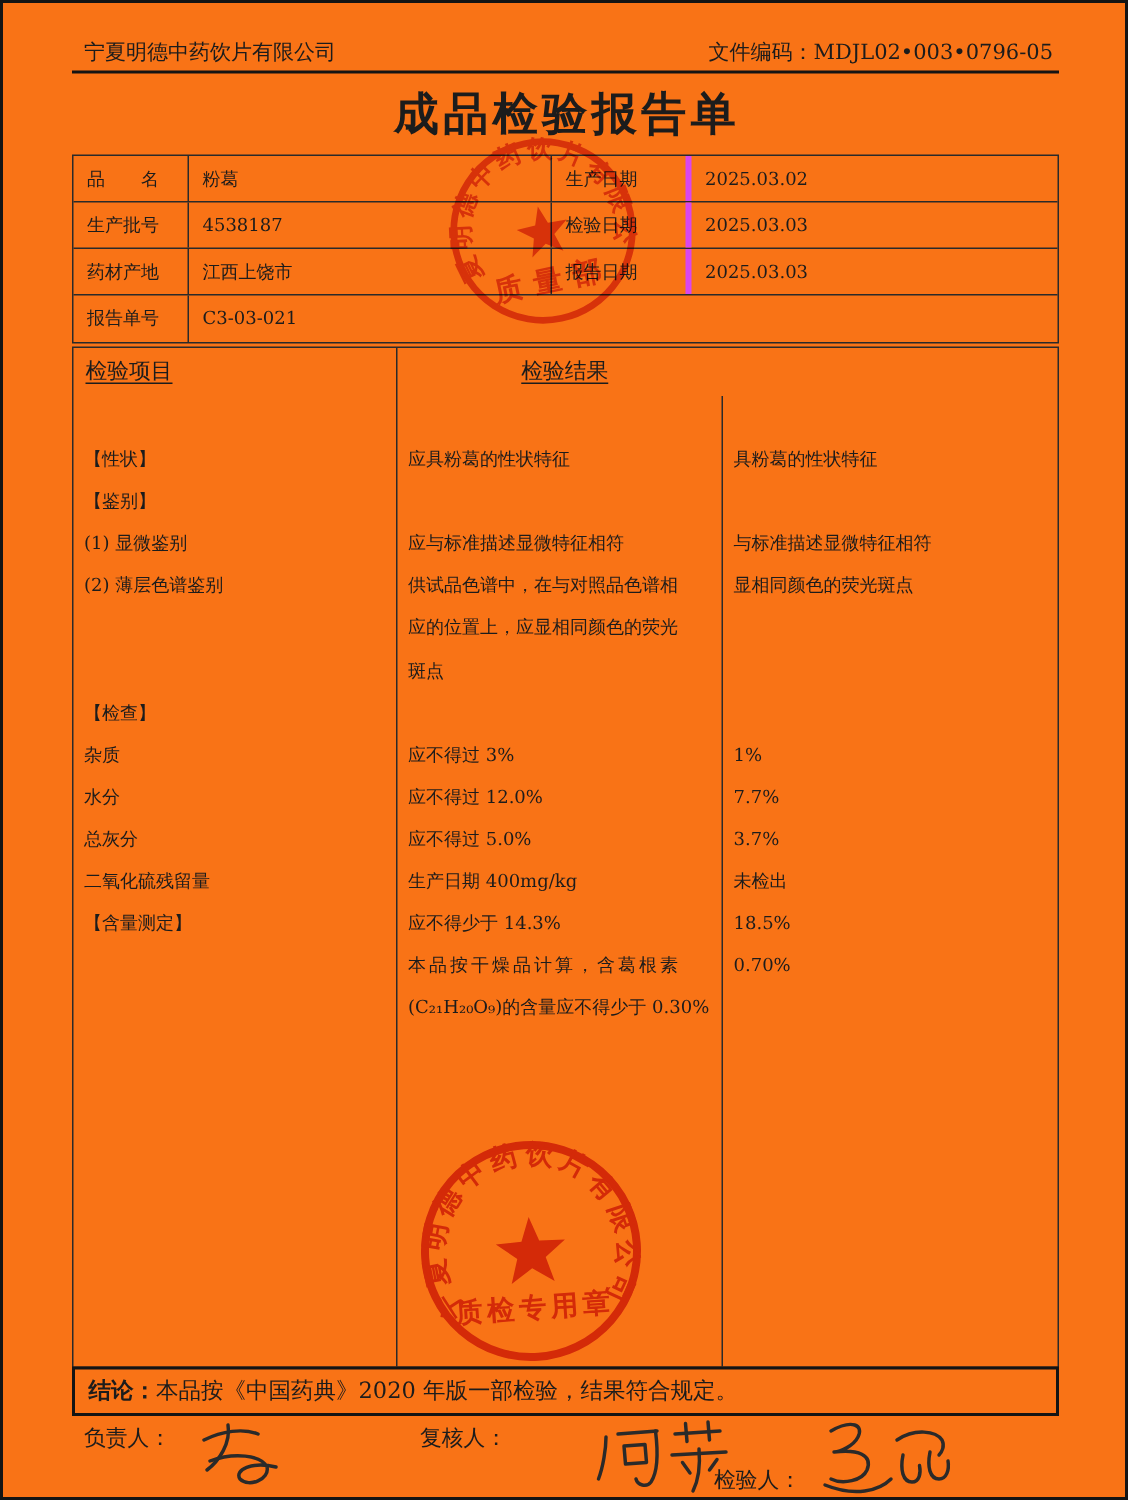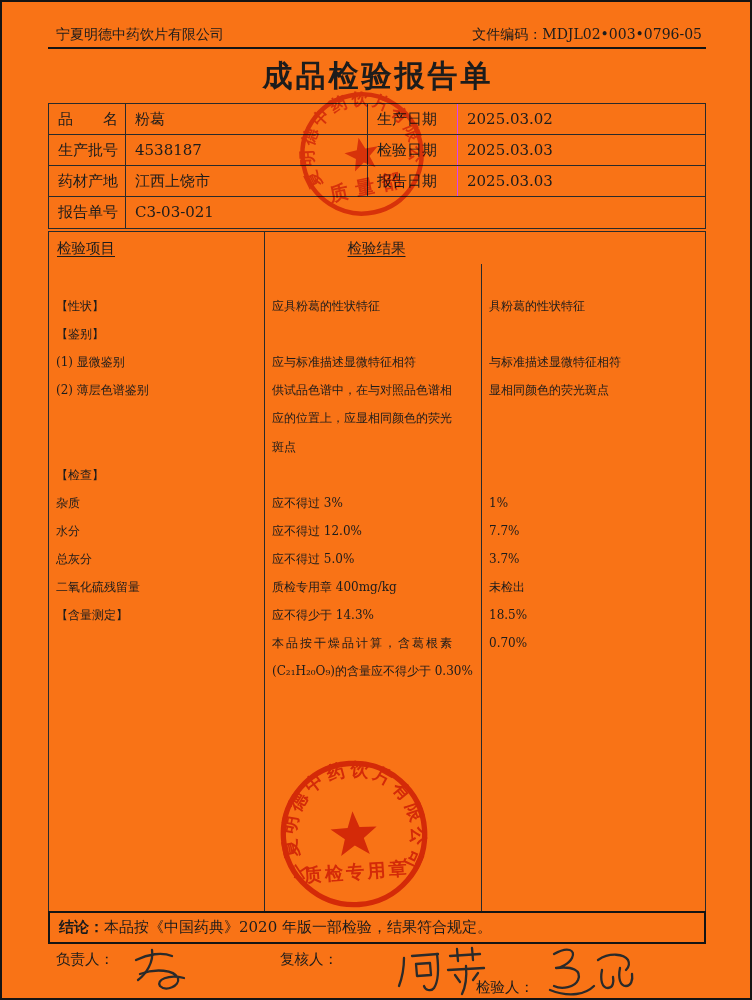--- a/index.html
+++ b/index.html
@@ -7,27 +7,27 @@
     position:relative;width:752px;height:1000px;background:#f97316;
     border:2px solid #141414;box-sizing:border-box;overflow:hidden;
     font-family:"DejaVu Serif","Liberation Serif",serif;color:#1c1c1c;
   }
   
   .hdr{position:absolute;top:24px;left:54px;width:646px;display:flex;justify-content:space-between;font-size:14px;}
   .hdr-rule{position:absolute;top:45px;left:46px;width:658px;height:2px;background:#141414;}
   .title{position:absolute;top:54px;left:0;width:752px;text-align:center;font-size:30px;font-weight:bold;letter-spacing:3px;}
   
   .info{position:absolute;top:101px;left:46px;width:658px;border:1px solid #2a2a2a;box-sizing:border-box;}
-  .irow{display:flex;height:31px;line-height:30px;font-size:15px;border-bottom:1px solid #2a2a2a;box-sizing:border-box;}
+  .irow{display:flex;height:31px;line-height:30px;font-size:12px;border-bottom:1px solid #2a2a2a;box-sizing:border-box;}
   .irow:last-child{border-bottom:none;}
   .ic{box-sizing:border-box;padding-left:9px;white-space:nowrap;overflow:hidden;}
   .ic.l1{width:76px;}
   .ic.v1{width:242px;border-left:1px solid #2a2a2a;}
   .ic.l2{width:90px;border-left:1px solid #2a2a2a;}
-  .ic.v2{flex:1;border-left:1px solid #d946ef;}
+  .ic.v2{flex:1;border-left:4px solid #d946ef;}
   .ic.vwide{flex:1;border-left:1px solid #2a2a2a;}
   
   .insp{position:absolute;top:229px;left:46px;width:658px;height:681px;border:1px solid #2a2a2a;box-sizing:border-box;}
   .ihead{display:flex;height:32px;}
   .hc{box-sizing:border-box;line-height:32px;font-size:14.5px;}
   .hc span{text-decoration:underline;text-underline-offset:3px;}
   .hc.c1{width:215px;text-align:left;padding-left:8px;}
   .hc.c2{width:217px;text-align:center;border-left:1px solid #2a2a2a;}
   .hc.c3{width:224px;text-align:center;border-left:1px solid #2a2a2a;}
   .ibody{display:flex;height:647px;}
@@ -116,21 +116,21 @@
           <div class="line">应具粉葛的性状特征</div>
           <div class="line">&nbsp;</div>
           <div class="line">应与标准描述显微特征相符</div>
           <div class="line">供试品色谱中，在与对照品色谱相</div>
           <div class="line">应的位置上，应显相同颜色的荧光</div>
           <div class="line">斑点</div>
           <div class="line">&nbsp;</div>
           <div class="line">应不得过 3%</div>
           <div class="line">应不得过 12.0%</div>
           <div class="line">应不得过 5.0%</div>
-          <div class="line">质检专用章 400mg/kg</div>
+          <div class="line">生产日期 400mg/kg</div>
           <div class="line">应不得少于 14.3%</div>
           <div class="line">本品按干燥品计算，含葛根素</div>
           <div class="line">(C₂₁H₂₀O₉)的含量应不得少于 0.30%</div>
         </div>
       <div class="bcol c3" id="col-result">
           <div class="line">&nbsp;</div>
           <div class="line">具粉葛的性状特征</div>
           <div class="line">&nbsp;</div>
           <div class="line">与标准描述显微特征相符</div>
           <div class="line">显相同颜色的荧光斑点</div>

